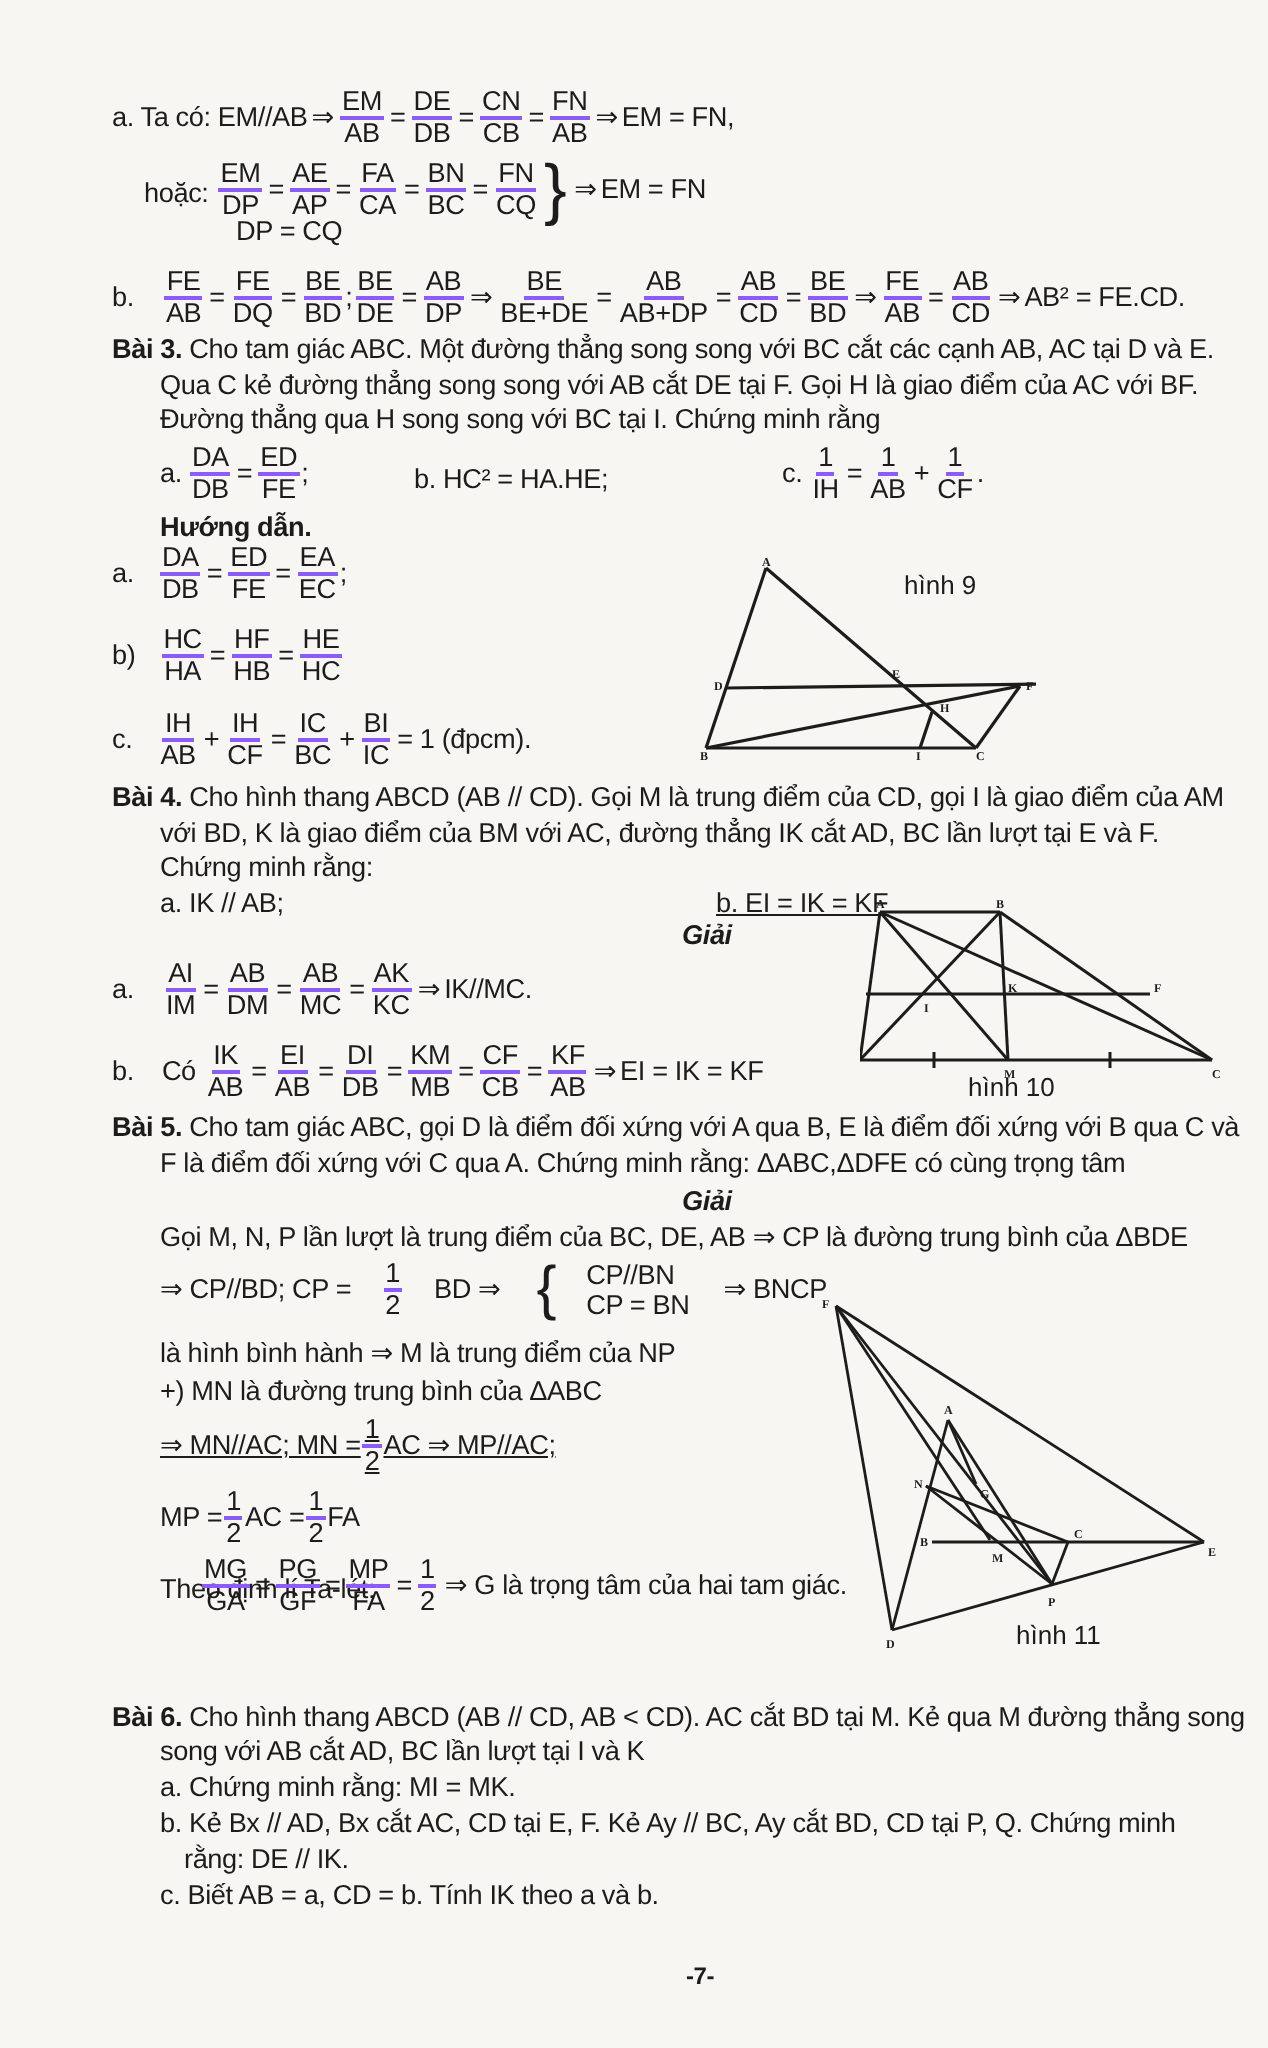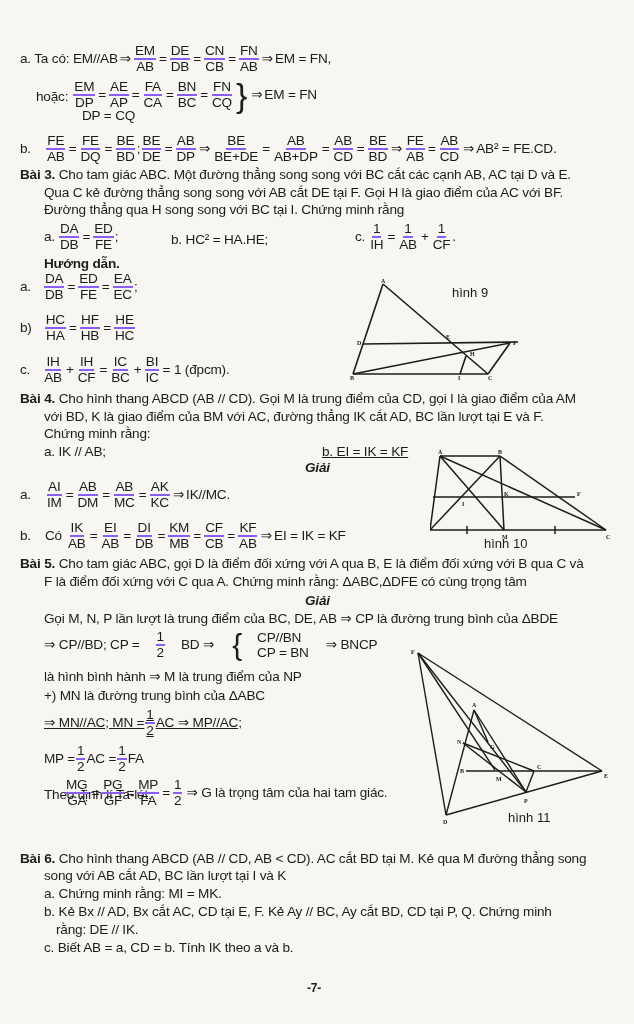--- a/index.html
+++ b/index.html
@@ -4,21 +4,21 @@
 <style>
   html, body { margin:0; padding:0; }
   body {
     width:634px; height:1024px; overflow:hidden;
     background:#f7f6f3;
     font-family:"Liberation Sans", sans-serif;
     color:#1c1c1c;
     position:relative;
   }
   .page { position:absolute; left:0; top:0; width:634px; height:1024px; }
-  .ln { position:absolute; font-size:13.6px; white-space:nowrap; line-height:16px; letter-spacing:-0.2px; }
+  .ln { position:absolute; font-size:13.6px; white-space:nowrap; line-height:16px; letter-spacing:-0.2px;margin-left:36px; }
   .b { font-weight:bold; }
   .it { font-style:italic; font-weight:bold; }
   .frac { display:inline-flex; flex-direction:column; align-items:center; vertical-align:middle; margin:0 1px; line-height:14px; }
   .frac .num { border-bottom:2px solid #8b5cf6; padding:0 1px; }
   .frac .den { padding:0 1px; }
   .op { margin:0 2px; }
   .row { display:flex; align-items:center; }
   svg { position:absolute; }
   .lbl { font-family:"Liberation Serif", serif; font-size:6px; font-weight:bold; }
   .fig-cap { position:absolute; font-size:13px; }

